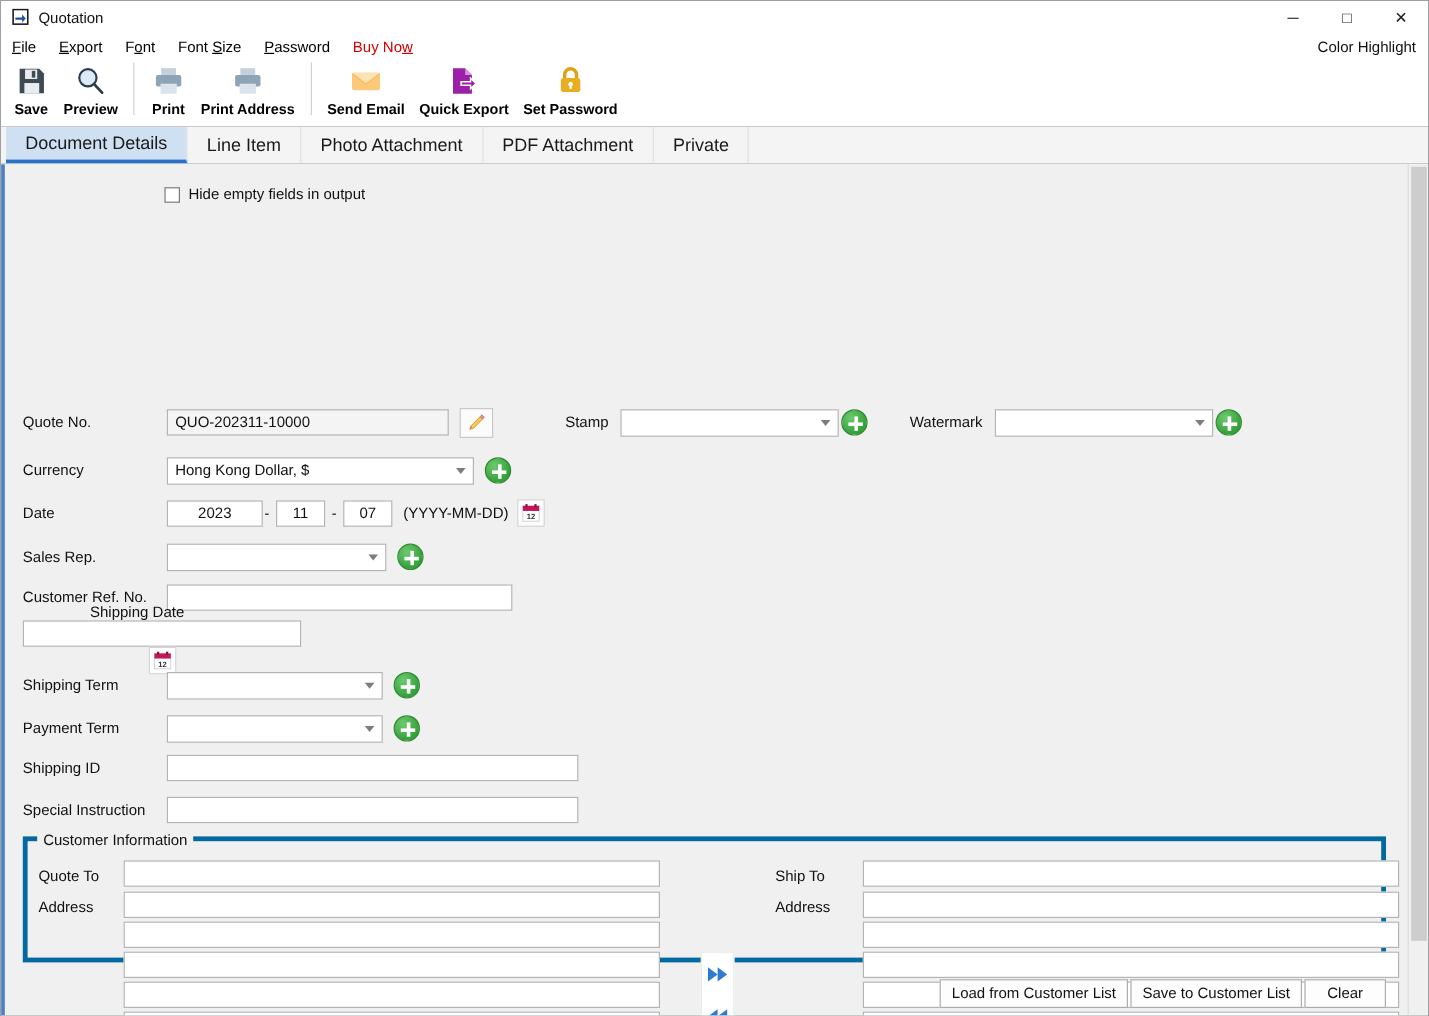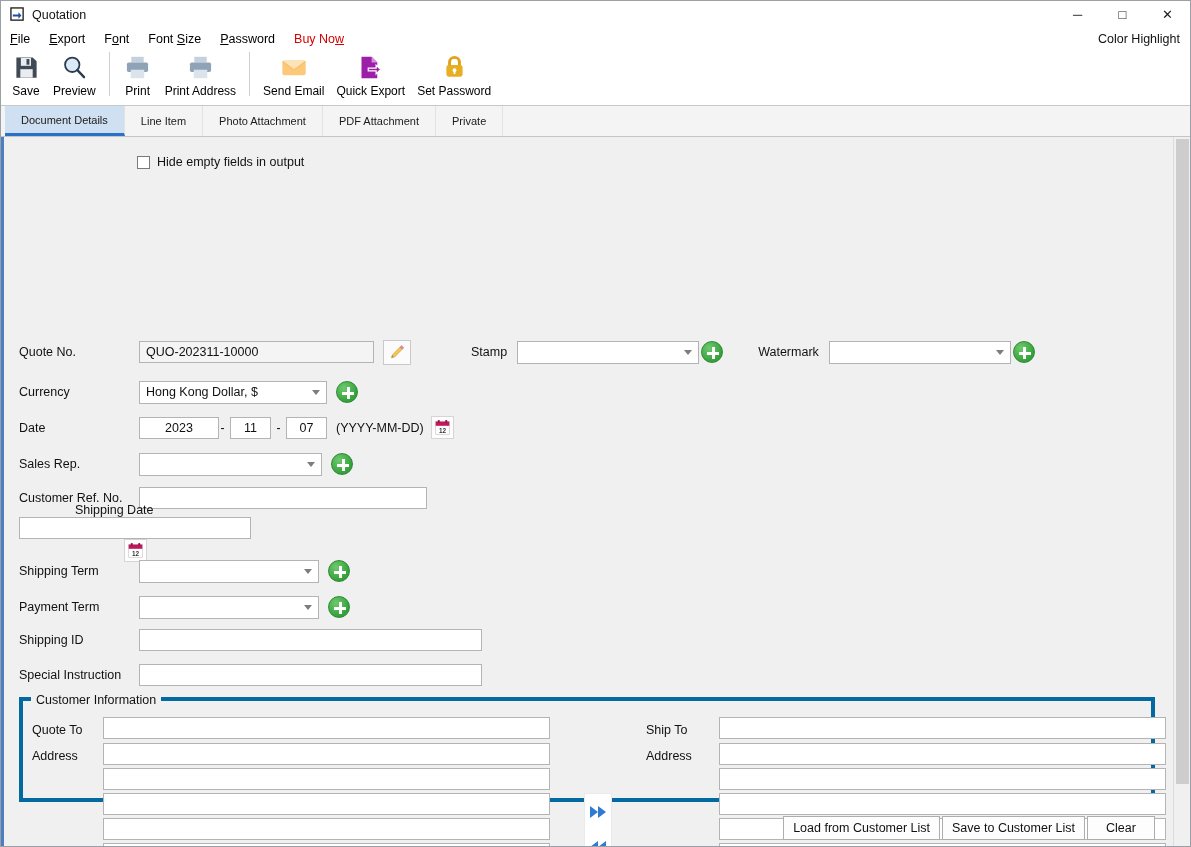--- a/index.html
+++ b/index.html
@@ -24,28 +24,28 @@
 
   
   .menubar { height:21px; display:flex; align-items:center; padding-left:9px; background:#fff; flex:0 0 auto; position:relative; }
   .menu-item { padding:0 10px 0 0; margin-right:9px; font-size:12.5px; color:#000; white-space:nowrap; }
   .menu-item.buy { color:#d40000; }
   .menu-item u { text-decoration:underline; }
   .color-highlight { position:absolute; right:10px; font-size:12.5px; color:#111; }
 
   
   .toolbar { height:57px; display:flex; align-items:flex-start; background:#fff; border-bottom:1px solid #c8c8c8; flex:0 0 auto; padding-left:4px; }
-  .tb-item { width:auto; min-width:42px; padding:3px 6px 0 6px; display:flex; flex-direction:column; align-items:center; justify-content:flex-start; }
+  .tb-item { width:auto; min-width:42px; padding:3px 6px 0 6px; display:flex; flex-direction:column; align-items:center; justify-content:flex-start;font-weight:bold; }
   .tb-icon { height:30px; display:flex; align-items:center; justify-content:center; }
   .tb-label { font-size:12px; margin-top:2px; color:#000; white-space:nowrap; }
   .tb-sep { width:1px; height:44px; background:#d0d0d0; margin:3px 7px 0 7px; }
 
   
   .tabstrip { height:31px; background:#f4f4f4; border-bottom:1px solid #c4c4c4; display:flex; align-items:stretch; flex:0 0 auto; padding-left:4px; }
-  .tab { padding:0 16px; display:flex; align-items:center; font-size:11px; color:#1a1a1a; border-right:1px solid #e2e2e2; }
+  .tab { padding:0 16px; display:flex; align-items:center; font-size:15px; color:#1a1a1a; border-right:1px solid #e2e2e2; }
   .tab.active { background:#cfe0f2; border-bottom:3px solid #2a72c8; font-weight:normal; }
 
   
   .content-wrap { flex:1 1 auto; display:flex; min-height:0; background:#eef0f3; }
   .content { flex:1 1 auto; position:relative; background:#f0f0f0; border-left:3px solid #4a7fc1; overflow:hidden; padding:0; }
 
   .scrollbar { width:17px; background:#f0f0f0; border-left:1px solid #dcdcdc; position:relative; flex:0 0 auto; }
   .scroll-thumb { position:absolute; left:2px; top:2px; width:13px; height:645px; background:#cdcdcd; border-radius:0; }
 
   
@@ -252,21 +252,21 @@
           <span></span>
           <span class="chev"></span>
         </span>
         <span class="plus-box">
             <span class="plus"></span>
           </span>
       </div>
 
       <div class="row" style="position:absolute; left:15px; top:242px;">
         <span class="lbl" style="width:120px;">Currency</span>
-        <span class="sel" style="width:188px;">
+        <span class="sel" style="width:256px;">
           <span>Hong Kong Dollar, $</span>
           <span class="chev"></span>
         </span>
         <span style="width:7px;"></span>
         <span class="plus-box">
             <span class="plus"></span>
           </span>
       </div>
 
       <div class="row" style="position:absolute; left:15px; top:279px;">

